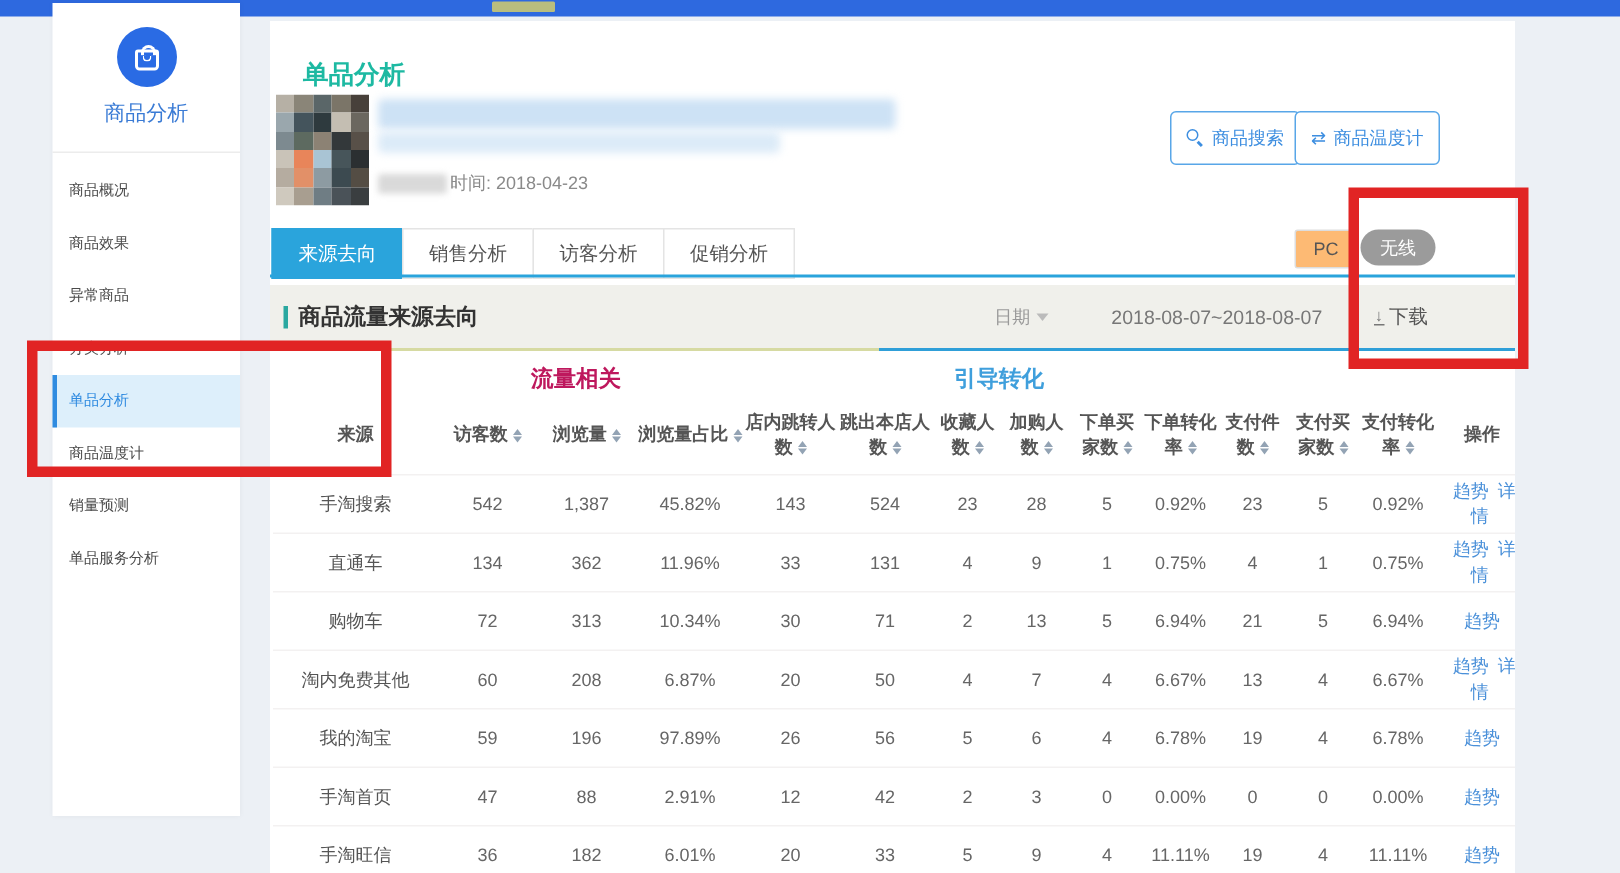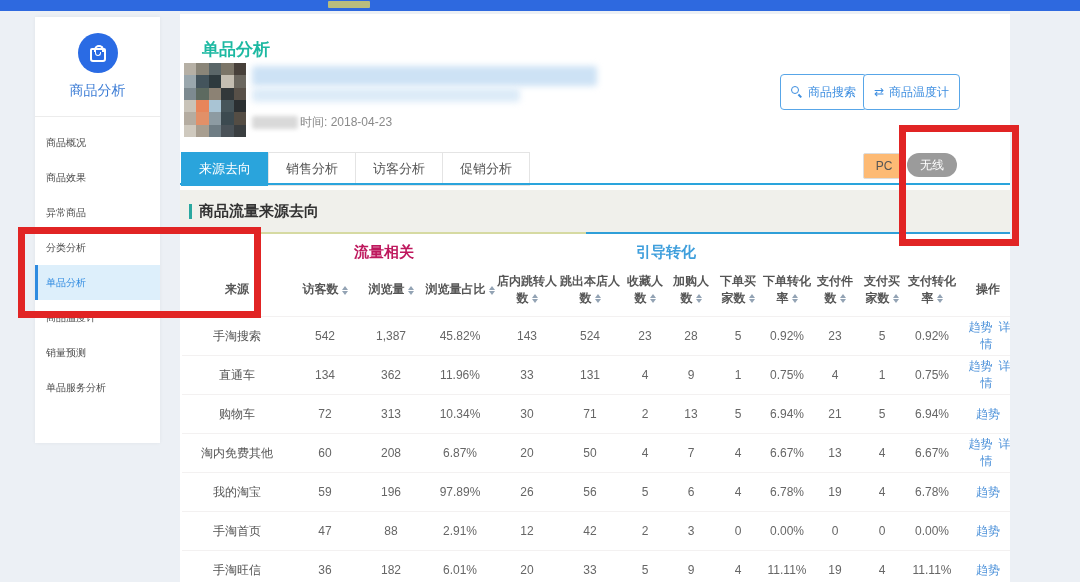--- a/index.html
+++ b/index.html
@@ -4,21 +4,21 @@
 <style>
   html,body{margin:0;padding:0;}
   body{width:1080px;height:582px;background:#ecf0f5;font-family:"Liberation Sans","DejaVu Sans",sans-serif;overflow:hidden;position:relative;}
   #app{position:absolute;inset:0;}
 
   
   #topbar{position:absolute;left:0;top:0;width:1080px;height:11px;background:#2e69df;}
   #topbar-accent{position:absolute;left:328px;top:1px;width:42px;height:7px;background:#b9bd7e;border-radius:1px;}
 
   
-  #sidebar{position:absolute;left:35px;top:17px;width:125px;height:426px;background:#fff;box-shadow:0 0 4px rgba(0,0,0,.05);}
+  #sidebar{position:absolute;left:35px;top:2px;width:125px;height:542px;background:#fff;box-shadow:0 0 4px rgba(0,0,0,.05);}
   .brand{padding-top:16px;text-align:center;}
   .brand-icon{width:40px;height:40px;border-radius:50%;background:#2a6be4;margin:0 auto;position:relative;}
   .bag{position:absolute;left:12px;top:15px;width:12px;height:10px;border:2px solid #fff;border-radius:2px 2px 3px 3px;}
   .bag::before{content:"";position:absolute;left:2px;top:-5px;width:6px;height:5px;border:2px solid #fff;border-bottom:none;border-radius:5px 5px 0 0;}
   .bag::after{content:"";position:absolute;left:3px;top:2px;width:4px;height:3px;border:1.5px solid #fff;border-top:none;border-radius:0 0 4px 4px;}
   .brand-label{margin-top:9px;font-size:14px;color:#3a7bd5;}
   .side-divider{height:1px;background:#ececec;margin:16px 0 8px 0;}
   .menu-item{height:35px;line-height:35px;padding-left:8px;font-size:10px;color:#4a4a4a;cursor:pointer;border-left:3px solid transparent;}
   .menu-item.active{background:#ddeffb;color:#2e8ae0;border-left-color:#2f8be0;}
 
@@ -171,20 +171,31 @@
         <div class="tab">促销分析</div>
       </div>
     <div class="tab-underline"></div>
 
     <div class="toggle" id="toggle-pc">PC</div>
     <div class="toggle" id="toggle-wireless">无线</div>
 
     <div class="section-header">
       <span class="accent-bar"></span>
       <span class="section-title">商品流量来源去向</span>
+      <span class="sh-right">
+        <span class="date-label">
+          <span>日期</span>
+          <span class="caret"></span>
+        </span>
+        <span class="date-range">2018-08-07~2018-08-07</span>
+        <span class="download">
+          <span class="dl-icon">↓</span>
+          <span>下载</span>
+        </span>
+      </span>
     </div>
     <div class="sh-border-l"></div>
     <div class="sh-border-r"></div>
 
     <table>
       <colgroup>
         <col style="width:110px">
           <col style="width:66px">
           <col style="width:66px">
           <col style="width:72px">

